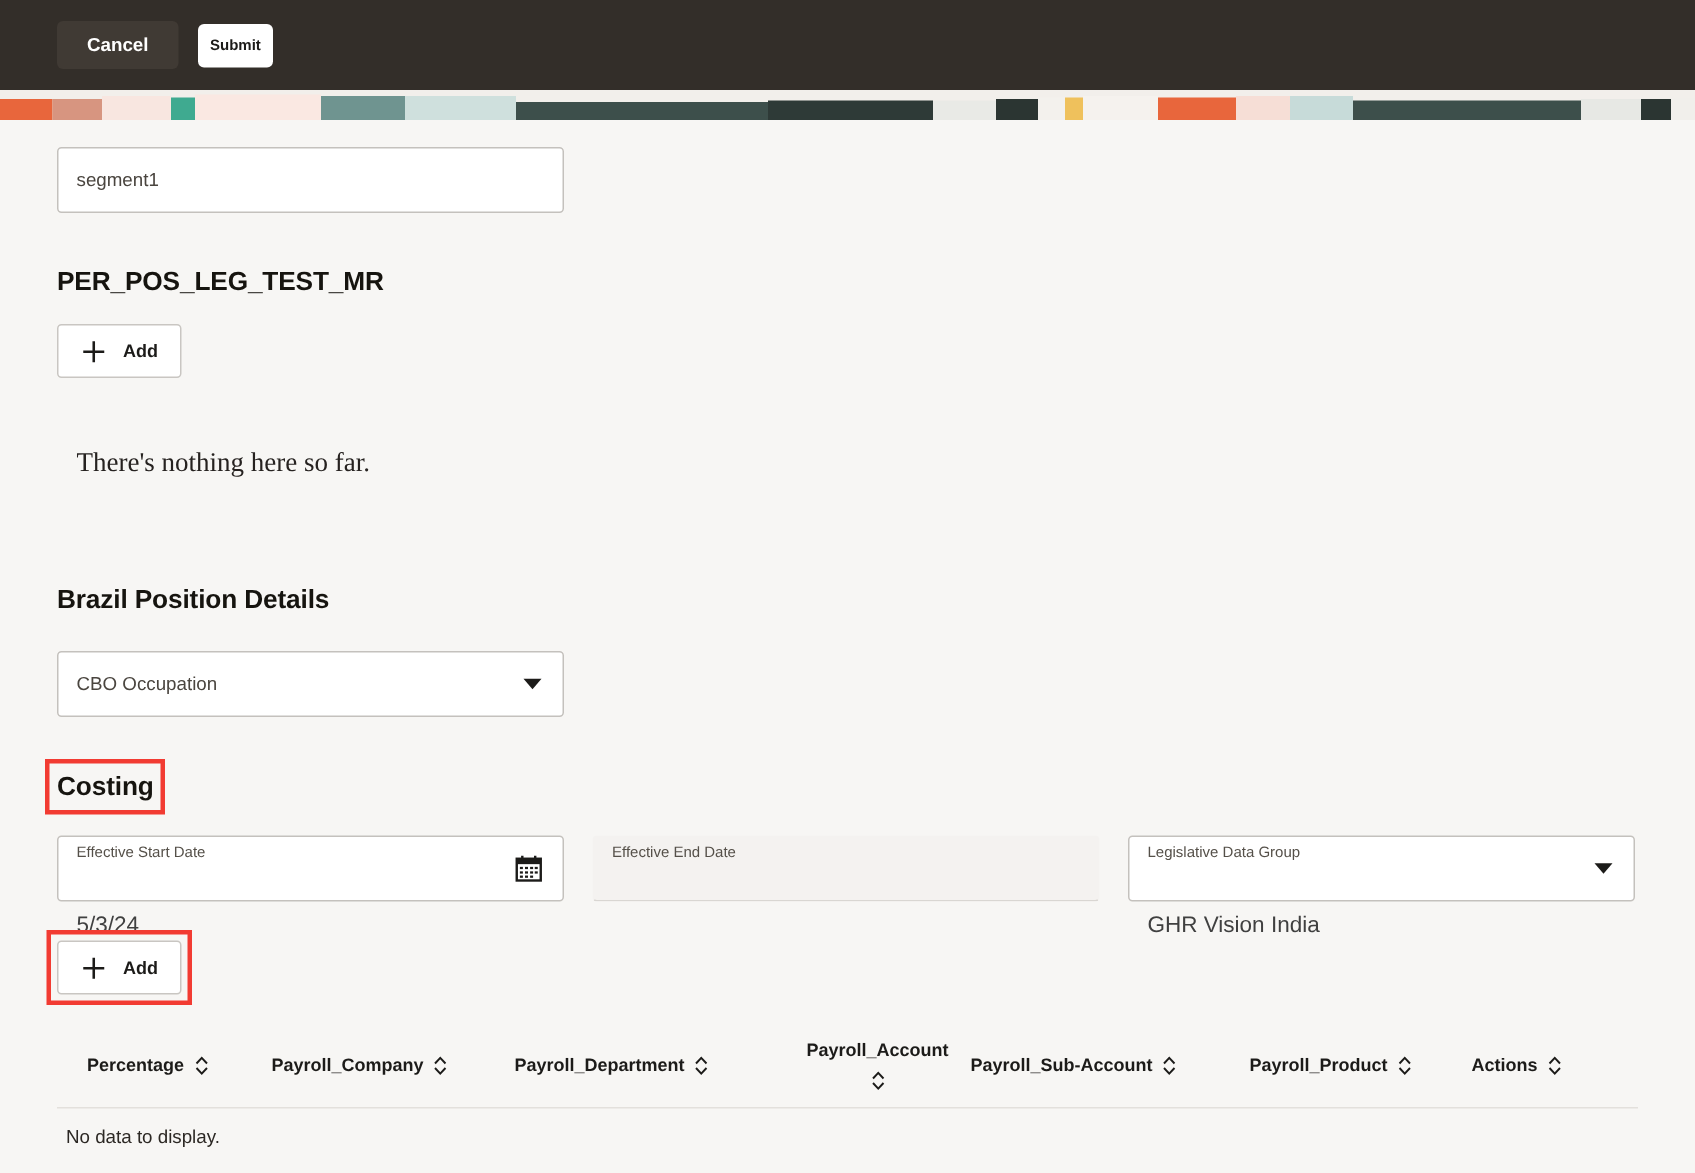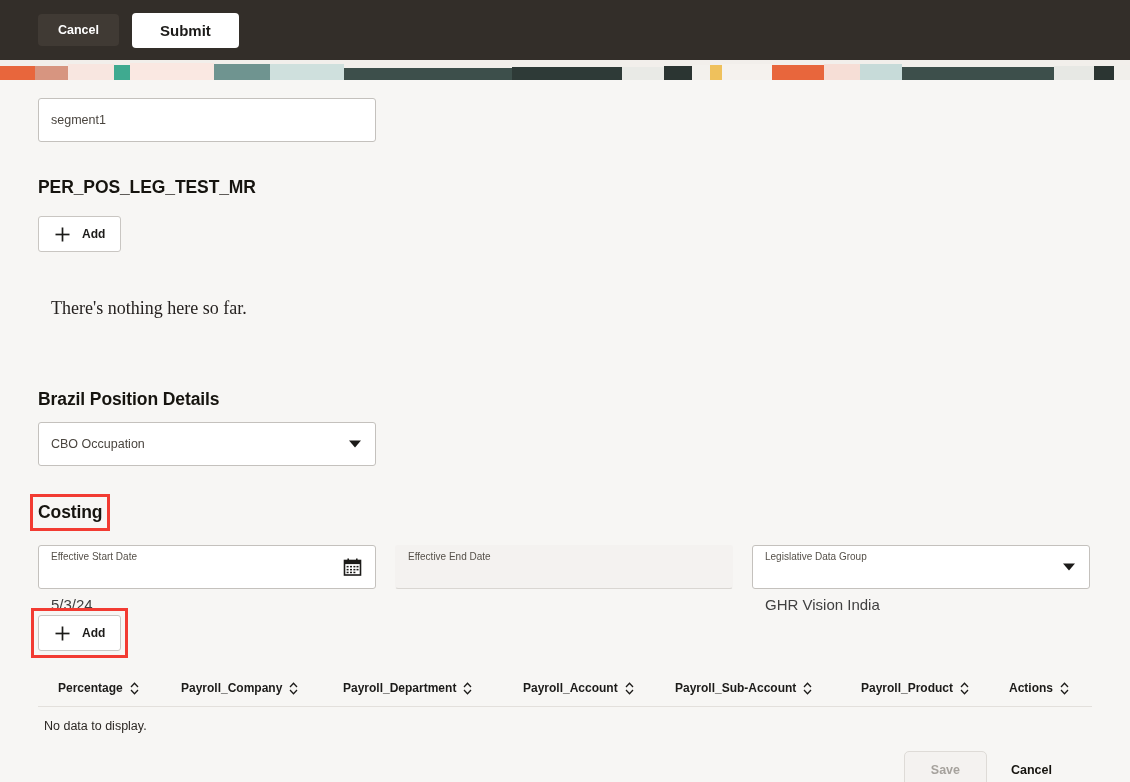--- a/index.html
+++ b/index.html
@@ -38,24 +38,24 @@
     font-weight: bold;
     font-family: "Liberation Sans", sans-serif;
     padding: 9px 20px;
     cursor: pointer;
   }
   .btn-submit-top {
     background: #ffffff;
     color: #1c1b19;
     border: none;
     border-radius: 4px;
-    font-size: 15px;
-    font-weight: bold;
-    font-family: "Liberation Sans", sans-serif;
-    padding: 9px 28px;
+    font-size: 10px;
+    font-weight: bold;
+    font-family: "Liberation Sans", sans-serif;
+    padding: 9px 8px;
     cursor: pointer;
   }
 
   
   .banner-strip {
     position: relative;
     height: 20px;
     overflow: hidden;
     background: #f2efeb;
   }
@@ -286,21 +286,21 @@
   </div>
 
   <div style="margin-top:46px; padding-left:13px;">
     <div class="empty-serif">There's nothing here so far.</div>
   </div>
 
   <div style="margin-top:70px;">
     <div class="section-title">Brazil Position Details</div>
   </div>
 
-  <div style="margin-top:12px; width:338px;">
+  <div style="margin-top:24px; width:338px;">
     <div class="field">
       <span class="field-placeholder">CBO Occupation</span>
       <span class="caret-down"></span>
     </div>
   </div>
 
   <div style="margin-top:36px;">
     <span class="hl">
       <span class="section-title">Costing</span>
     </span>
@@ -387,21 +387,21 @@
         </div>
         <div class="th" style="width: 180px; padding-left: 0px;">
           <span>Payroll_Department</span>
           <span>
             <svg class="sort-icon" viewBox="0 0 9 13">
               <path d="M1 5 L4.5 1.3 L8 5" fill="none" stroke="#1c1b19" stroke-width="1.3"></path>
               <path d="M1 8 L4.5 11.7 L8 8" fill="none" stroke="#1c1b19" stroke-width="1.3"></path>
             </svg>
           </span>
         </div>
-        <div class="th" style="width: 152px; padding-left: 0px;">
+        <div class="th" style="width: 124px; padding-left: 0px; flex-direction: column;">
           <span>Payroll_Account</span>
           <span>
             <svg class="sort-icon" viewBox="0 0 9 13">
               <path d="M1 5 L4.5 1.3 L8 5" fill="none" stroke="#1c1b19" stroke-width="1.3"></path>
               <path d="M1 8 L4.5 11.7 L8 8" fill="none" stroke="#1c1b19" stroke-width="1.3"></path>
             </svg>
           </span>
         </div>
         <div class="th" style="width: 186px; padding-left: 0px;">
           <span>Payroll_Sub-Account</span>

